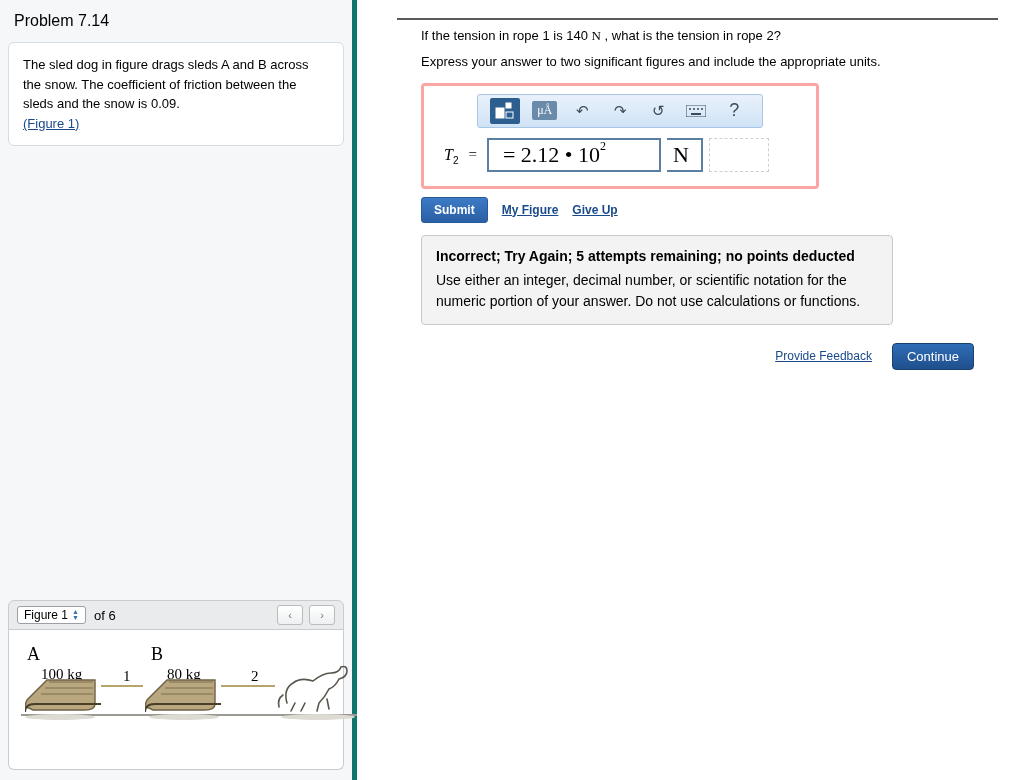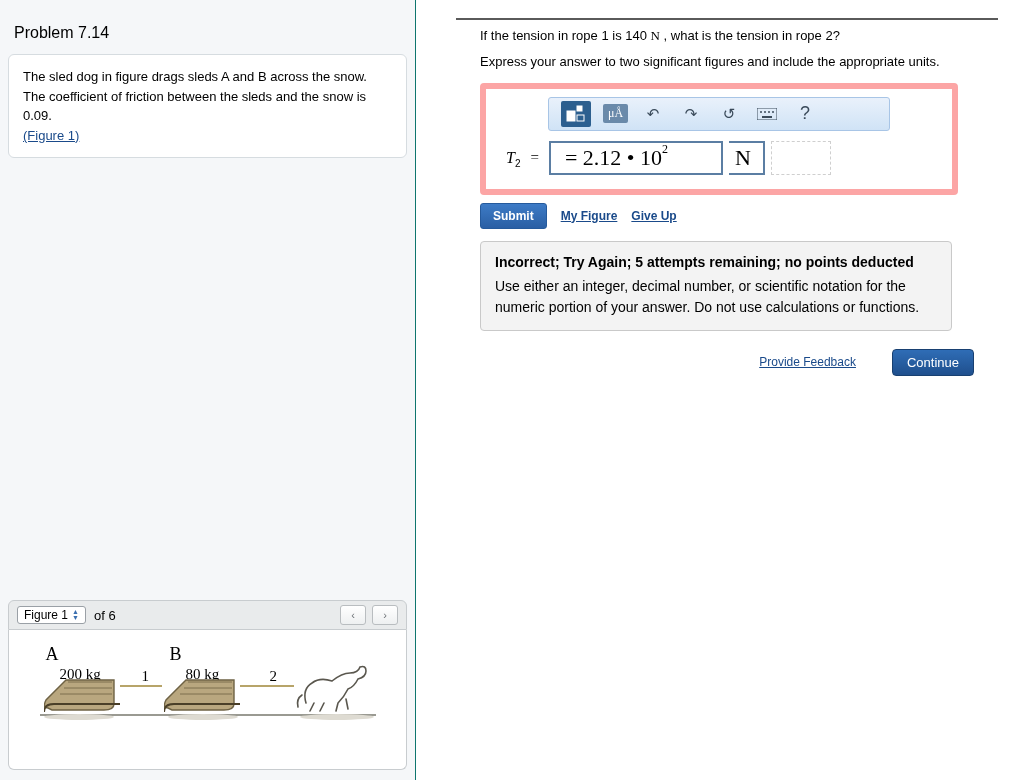--- a/index.html
+++ b/index.html
@@ -1,18 +1,18 @@
 <!DOCTYPE html>
 <html><head>
 <meta charset="utf-8">
 <style>
   * { box-sizing: border-box; margin: 0; padding: 0; }
   body { font-family: Arial, Helvetica, sans-serif; font-size: 13px; color: #000; background: #fff; width: 1024px; height: 780px; overflow: hidden; }
   .wrap { display: flex; height: 100%; }
-  .left { width: 416px; background: #f5f7f9; border-right: 1px solid #0f766e; padding: 24px 8px; position: relative; }
+  .left { width: 357px; background: #f5f7f9; border-right: 5px solid #0f766e; padding: 12px 8px; position: relative; }
   .right { flex: 1; padding: 18px 26px 0 40px; position: relative; }
   .problem-title { font-size: 16px; font-weight: normal; margin-bottom: 12px; padding-left: 6px; }
   .problem-box { background: #fff; border: 1px solid #d6dce0; border-radius: 6px; padding: 12px 14px; line-height: 1.5; }
   .figlink { color: #1a4a8a; text-decoration: underline; cursor: pointer; }
   .figure-panel { position: absolute; left: 8px; right: 8px; bottom: 10px; }
   .fig-head { background: #e9ebec; border: 1px solid #c8cccf; border-radius: 6px 6px 0 0; height: 30px; display: flex; align-items: center; padding: 0 8px; gap: 8px; }
   .fig-select { font-size: 12px; border: 1px solid #9aa0a6; background: #fff; border-radius: 3px; padding: 1px 6px; display: inline-flex; align-items: center; gap: 4px; }
   .spinner { display: inline-flex; flex-direction: column; font-size: 7px; line-height: 6px; color: #3a6fb0; }
   .fig-nav { margin-left: auto; display: flex; gap: 6px; }
   .nav-btn { width: 26px; height: 20px; border: 1px solid #b9bdc0; background: linear-gradient(#fff,#eef0f1); border-radius: 3px; display: flex; align-items: center; justify-content: center; color: #6e7377; cursor: pointer; font-size: 11px; }
@@ -25,38 +25,38 @@
   .label-sm { position: absolute; font-family: "Times New Roman", serif; font-size: 15px; }
   .sled { position: absolute; bottom: 10px; }
   .sled svg { display: block; }
   .rope { position: absolute; bottom: 37px; height: 2px; background: #b7a469; }
   .dog { position: absolute; bottom: 8px; right: 4px; }
   .hr { border: 0; border-top: 2px solid #5a5a5a; margin-bottom: 6px; }
   .part-title { font-weight: bold; font-size: 14px; margin: 4px 0 10px; }
   .question { margin: 0 0 8px 24px; line-height: 1.5; }
   .question .N { font-family: "Times New Roman", serif; }
   .instruction { margin: 0 0 14px 24px; font-weight: normal; }
-  .answer-panel { margin-left: 24px; width: 478px; border: 6px solid #fca5a5; border-radius: 4px; padding: 8px 8px 10px; }
+  .answer-panel { margin-left: 24px; width: 398px; border: 3px solid #fca5a5; border-radius: 4px; padding: 8px 8px 10px; }
   .toolbar { background: linear-gradient(#e9f1fb,#d0e3f6); border: 1px solid #a8c5e6; border-radius: 3px; height: 34px; display: flex; align-items: center; padding: 0 12px; gap: 12px; margin: 0 auto 10px; width: 76%; }
   .tb-btn { width: 26px; height: 24px; display: flex; align-items: center; justify-content: center; color: #3a4a5a; cursor: pointer; font-size: 15px; }
   .tb-special { background: #2c5f8f; color: #fff; width: 30px; height: 26px; border-radius: 2px; display: flex; align-items: center; justify-content: center; font-size: 12px; }
   .ans-row { display: flex; align-items: center; margin: 0 0 4px 12px; gap: 6px; }
   .ans-var { font-family: "Times New Roman", serif; font-style: italic; font-size: 16px; }
   .ans-sub { font-size: 10px; position: relative; top: 4px; }
   .eq { font-family: "Times New Roman", serif; font-size: 15px; margin: 0 4px; }
   .val-box { border: 2px solid #5b7ea3; height: 34px; padding: 0 14px; font-family: "Times New Roman", serif; font-size: 22px; display: flex; align-items: center; min-width: 174px; }
   .unit-box { border: 2px solid #5b7ea3; border-left: 0; height: 34px; padding: 0 6px; font-family: "Times New Roman", serif; font-size: 22px; display: flex; align-items: center; min-width: 36px; }
   .spacer-box { border: 1px dashed #cfcfcf; height: 34px; width: 60px; }
   .btn-row { margin: 8px 0 12px 24px; display: flex; align-items: center; gap: 14px; }
   .submit-btn { background: linear-gradient(#3d7bc6,#2a5fa4); color: #fff; font-weight: bold; border: 1px solid #255a9c; border-radius: 3px; padding: 5px 12px; cursor: pointer; font-size: 12px; }
   .link { color: #1a4a8a; text-decoration: underline; font-size: 12px; cursor: pointer; font-weight: bold; }
   .feedback-box { margin: 0 0 8px 24px; width: 472px; border: 1px solid #c9c9c9; border-radius: 4px; background: #f3f3f3; padding: 12px 14px; }
   .fb-title { font-weight: bold; font-size: 14px; margin-bottom: 6px; }
   .fb-body { font-size: 14px; line-height: 1.5; }
-  .footer-row { margin: 18px 24px 0 0; display: flex; justify-content: flex-end; align-items: center; gap: 36px; }
+  .footer-row { margin: 18px 24px 0 0; display: flex; justify-content: flex-end; align-items: center; gap: 20px; }
   .continue-btn { background: linear-gradient(#2f6db6,#1f4f8d); color: #fff; border: 1px solid #184071; border-radius: 4px; padding: 5px 14px; cursor: pointer; font-size: 13px; }
   .sup { font-size: 12px; position: relative; top: -8px; }
   .mu-a { background: #6a8aaa; color: #fff; padding: 2px 5px; border-radius: 2px; font-size: 12px; font-family: "Times New Roman", serif; }
 </style>
 </head>
 <body>
 
 <div class="wrap">
   <div class="left">
     <div class="problem-title">Problem 7.14</div>
@@ -77,21 +77,21 @@
           <div class="nav-btn">›</div>
         </div>
       </div>
       <div class="fig-body">
         <div class="sled-stage fig-img">
           <div class="ground"></div>
           <div class="shadow" style="left:6px;width:70px;"></div>
           <div class="shadow" style="left:130px;width:70px;"></div>
           <div class="shadow" style="left:262px;width:74px;"></div>
           <span class="label-big" style="left:8px;top:0;">A</span>
-          <span class="label-sm" style="left:22px;top:22px;">200 kg</span>
+          <span class="label-sm" style="left:22px;top:22px;">100 kg</span>
           <span class="label-big" style="left:132px;top:0;">B</span>
           <span class="label-sm" style="left:148px;top:22px;">80 kg</span>
           <span class="label-sm" style="left:104px;top:24px;">1</span>
           <span class="label-sm" style="left:232px;top:24px;">2</span>
           <div class="sled" style="left:6px;">
             <svg width="80" height="40" viewBox="0 0 80 40">
                 <path d="M4 34 Q-2 34 2 26 L22 6 L70 6 L70 30 Q70 36 60 36 L8 36 Z" fill="#b9a77f" stroke="#6e6244" stroke-width="1.4"></path>
                 <path d="M0 38 Q0 30 10 30 L76 30" fill="none" stroke="#4a3f28" stroke-width="2"></path>
                 <line x1="24" y1="8" x2="68" y2="8" stroke="#7d6f4e"></line>
                 <line x1="20" y1="14" x2="68" y2="14" stroke="#7d6f4e"></line>

